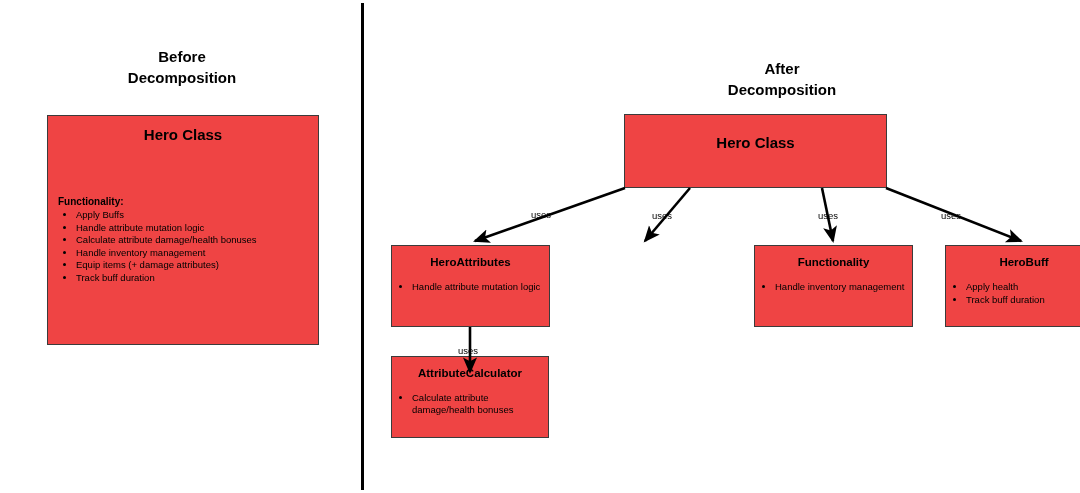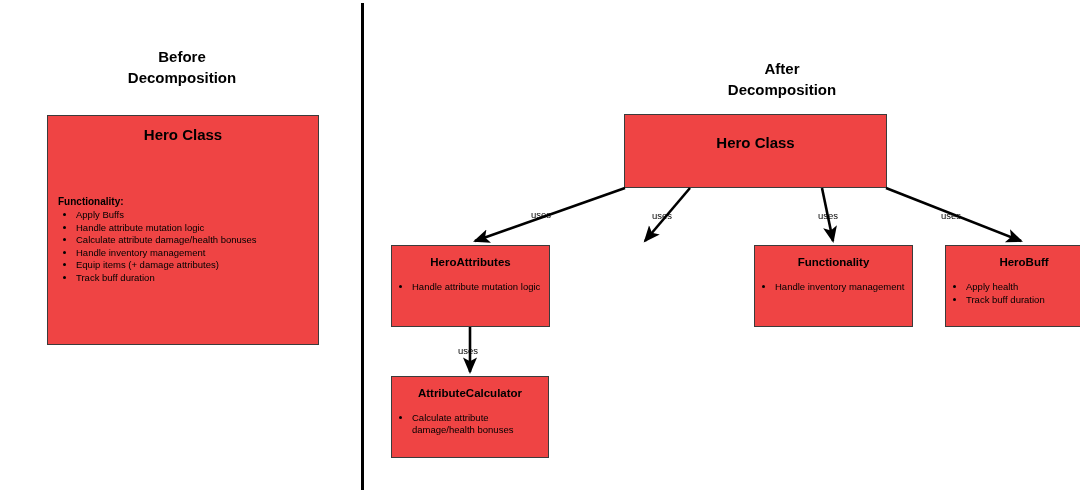--- a/index.html
+++ b/index.html
@@ -105,21 +105,21 @@
   }
   .child-box .node-list {
     margin-top: 13px;
   }
   #box-heroattributes   { left: 359px; width: 159px; }
   #box-heroequipment    { left: 532px; width: 159px; }
   #box-heroinventory    { left: 722px; width: 159px; }
   #box-herobuff         { left: 913px; width: 158px; }
 
   #box-attributecalculator {
-    left: 359px; top: 376px; width: 158px; height: 82px;
+    left: 359px; top: 356px; width: 158px; height: 82px;
   }
   #box-attributecalculator .node-title {
     font-size: 11.5px;
     margin-top: 10px;
   }
   #box-attributecalculator .node-list {
     margin-top: 13px;
   }
 
   

